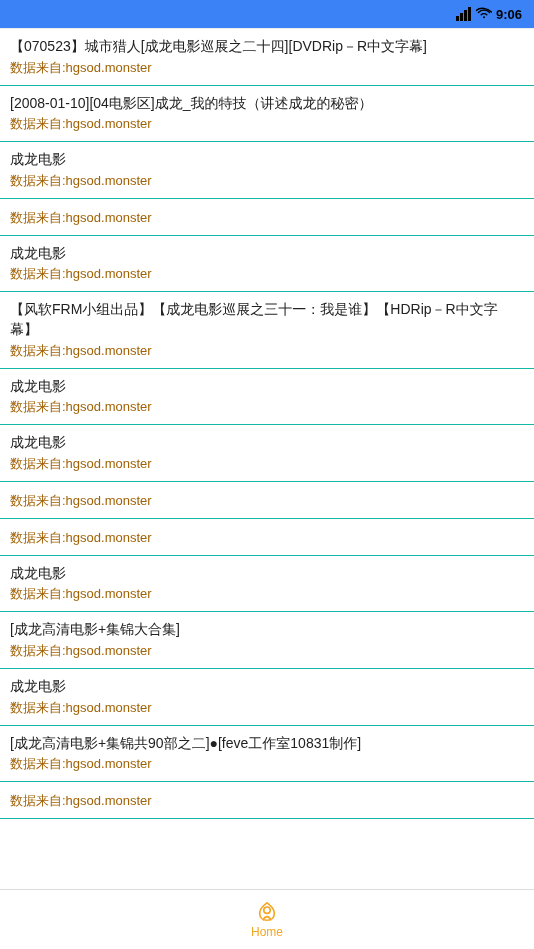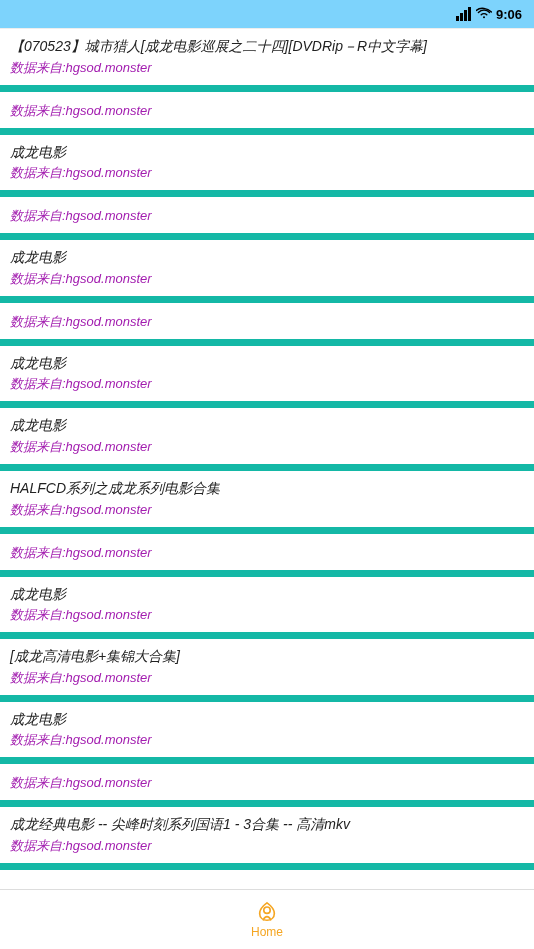--- a/index.html
+++ b/index.html
@@ -13,49 +13,48 @@
       font-size: 14px;
       color: #000;
     }
     .status-bar {
       display: flex;
       justify-content: flex-end;
       align-items: center;
       padding: 4px 12px;
       font-size: 13px;
       font-weight: bold;
-      background: #7dd3fc;
+      background: #3b82f6;
       height: 28px;
       text-align: right;
     }
     .status-icons {
       display: flex;
       align-items: center;
       gap: 4px;
     }
     .list-container {
       overflow-y: auto;
       height: calc(949px - 28px - 60px);
       border-top: 1px solid #eee;
     }
     .list-item {
-      border-bottom: 7px solid #14b8a6;
+      border-bottom: 1px solid #14b8a6;
       padding: 8px 10px;
       cursor: pointer;
-      font-style: italic;
     }
     .item-title {
       font-size: 14px;
       color: #222;
       line-height: 1.4;
       word-break: break-all;
     }
     .item-source {
       font-size: 13px;
-      color: #a21caf;
+      color: #a16207;
       margin-top: 2px;
     }
     .bottom-nav {
       position: fixed;
       bottom: 0;
       left: 0;
       width: 534px;
       height: 60px;
       background: #fff;
       border-top: 1px solid #ddd;
@@ -114,68 +113,69 @@
     <span>9:06</span>
   </div>
 </div>
 
 <div class="list-container" id="list-container">
 <div class="list-item">
       <div class="item-title">【070523】城市猎人[成龙电影巡展之二十四][DVDRip－R中文字幕]</div>
       <div class="item-source">数据来自:hgsod.monster</div>
     </div>
     <div class="list-item">
+      <div class="item-title">[2008-01-10][04电影区]成龙_我的特技（讲述成龙的秘密）</div>
       <div class="item-source">数据来自:hgsod.monster</div>
     </div>
     <div class="list-item">
       <div class="item-title">成龙电影</div>
       <div class="item-source">数据来自:hgsod.monster</div>
     </div>
     <div class="list-item">
       <div class="item-source">数据来自:hgsod.monster</div>
     </div>
     <div class="list-item">
       <div class="item-title">成龙电影</div>
       <div class="item-source">数据来自:hgsod.monster</div>
     </div>
     <div class="list-item">
+      <div class="item-title">【风软FRM小组出品】【成龙电影巡展之三十一：我是谁】【HDRip－R中文字幕】</div>
       <div class="item-source">数据来自:hgsod.monster</div>
     </div>
     <div class="list-item">
       <div class="item-title">成龙电影</div>
       <div class="item-source">数据来自:hgsod.monster</div>
     </div>
     <div class="list-item">
       <div class="item-title">成龙电影</div>
       <div class="item-source">数据来自:hgsod.monster</div>
     </div>
     <div class="list-item">
-      <div class="item-title">HALFCD系列之成龙系列电影合集</div>
       <div class="item-source">数据来自:hgsod.monster</div>
     </div>
     <div class="list-item">
       <div class="item-source">数据来自:hgsod.monster</div>
     </div>
     <div class="list-item">
       <div class="item-title">成龙电影</div>
       <div class="item-source">数据来自:hgsod.monster</div>
     </div>
     <div class="list-item">
       <div class="item-title">[成龙高清电影+集锦大合集]</div>
       <div class="item-source">数据来自:hgsod.monster</div>
     </div>
     <div class="list-item">
       <div class="item-title">成龙电影</div>
       <div class="item-source">数据来自:hgsod.monster</div>
     </div>
     <div class="list-item">
+      <div class="item-title">[成龙高清电影+集锦共90部之二]●[feve工作室10831制作]</div>
       <div class="item-source">数据来自:hgsod.monster</div>
     </div>
     <div class="list-item">
-      <div class="item-title">成龙经典电影 -- 尖峰时刻系列国语1 - 3合集 -- 高清mkv</div>
       <div class="item-source">数据来自:hgsod.monster</div>
     </div>
   </div>
 
 <div class="bottom-nav">
   <div class="nav-item active">
     <svg class="icon-home" viewBox="0 0 24 24" fill="none" xmlns="http://www.w3.org/2000/svg">
       <circle cx="12" cy="10" r="3.5" stroke="#f5a623" stroke-width="1.8" fill="none"></circle>
       <path d="M12 2C12 2 4 7.5 4 13.5C4 18.2 7.6 21 12 21C16.4 21 20 18.2 20 13.5C20 7.5 12 2 12 2Z" stroke="#f5a623" stroke-width="1.8" fill="none"></path>
       <path d="M8 20.5C8 20.5 9.5 17 12 17C14.5 17 16 20.5 16 20.5" stroke="#f5a623" stroke-width="1.8" fill="none" stroke-linecap="round"></path>

